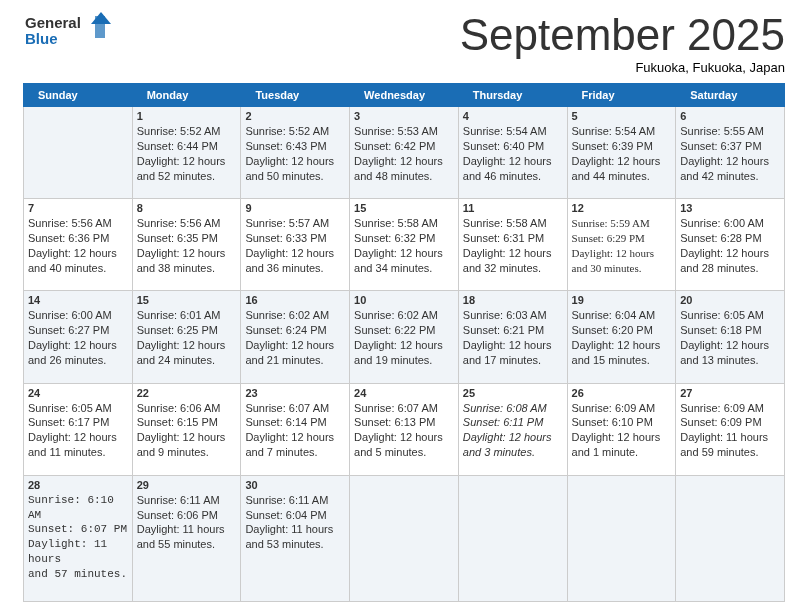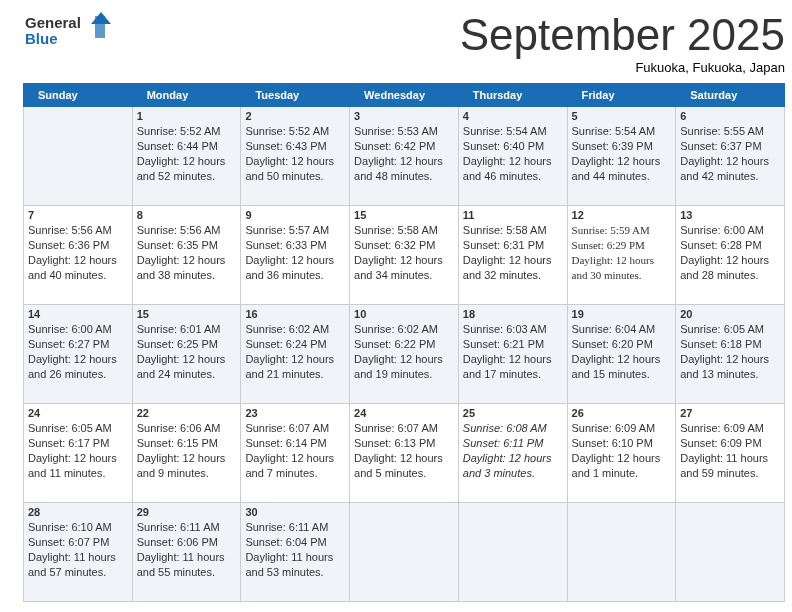--- a/index.html
+++ b/index.html
@@ -311,21 +311,21 @@
             <span class="day-num">27</span>
             <div class="cell-info" style="white-space: pre-line;">Sunrise: 6:09 AM
 Sunset: 6:09 PM
 Daylight: 11 hours
 and 59 minutes.</div>
           </td>
         </tr>
         <tr class="row-shaded">
           <td>
             <span class="day-num">28</span>
-            <div class="cell-info" style="white-space: pre-line;">Sunrise: 6:10 AM
+            <div class="cell-info" style="white-space: pre-line; font-family: Liberation Mono, monospace;">Sunrise: 6:10 AM
 Sunset: 6:07 PM
 Daylight: 11 hours
 and 57 minutes.</div>
           </td>
           <td>
             <span class="day-num">29</span>
             <div class="cell-info" style="white-space: pre-line;">Sunrise: 6:11 AM
 Sunset: 6:06 PM
 Daylight: 11 hours
 and 55 minutes.</div>

